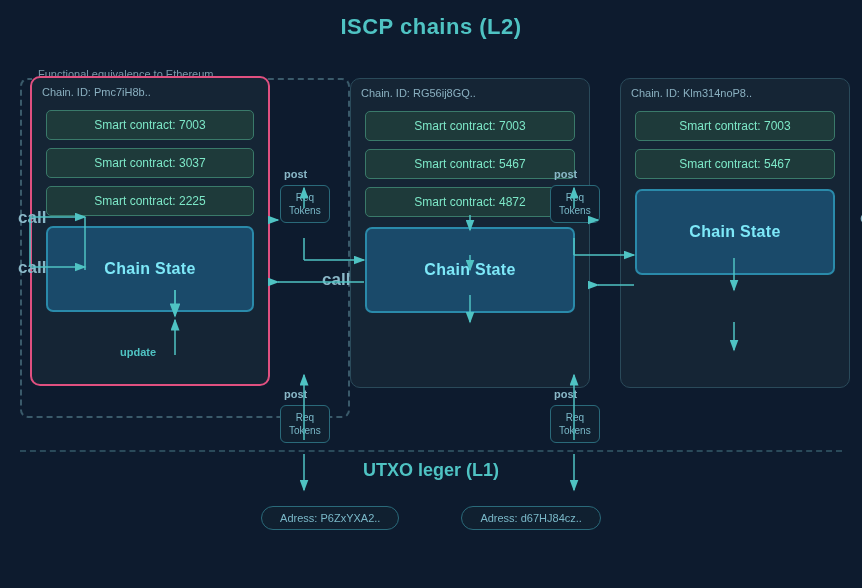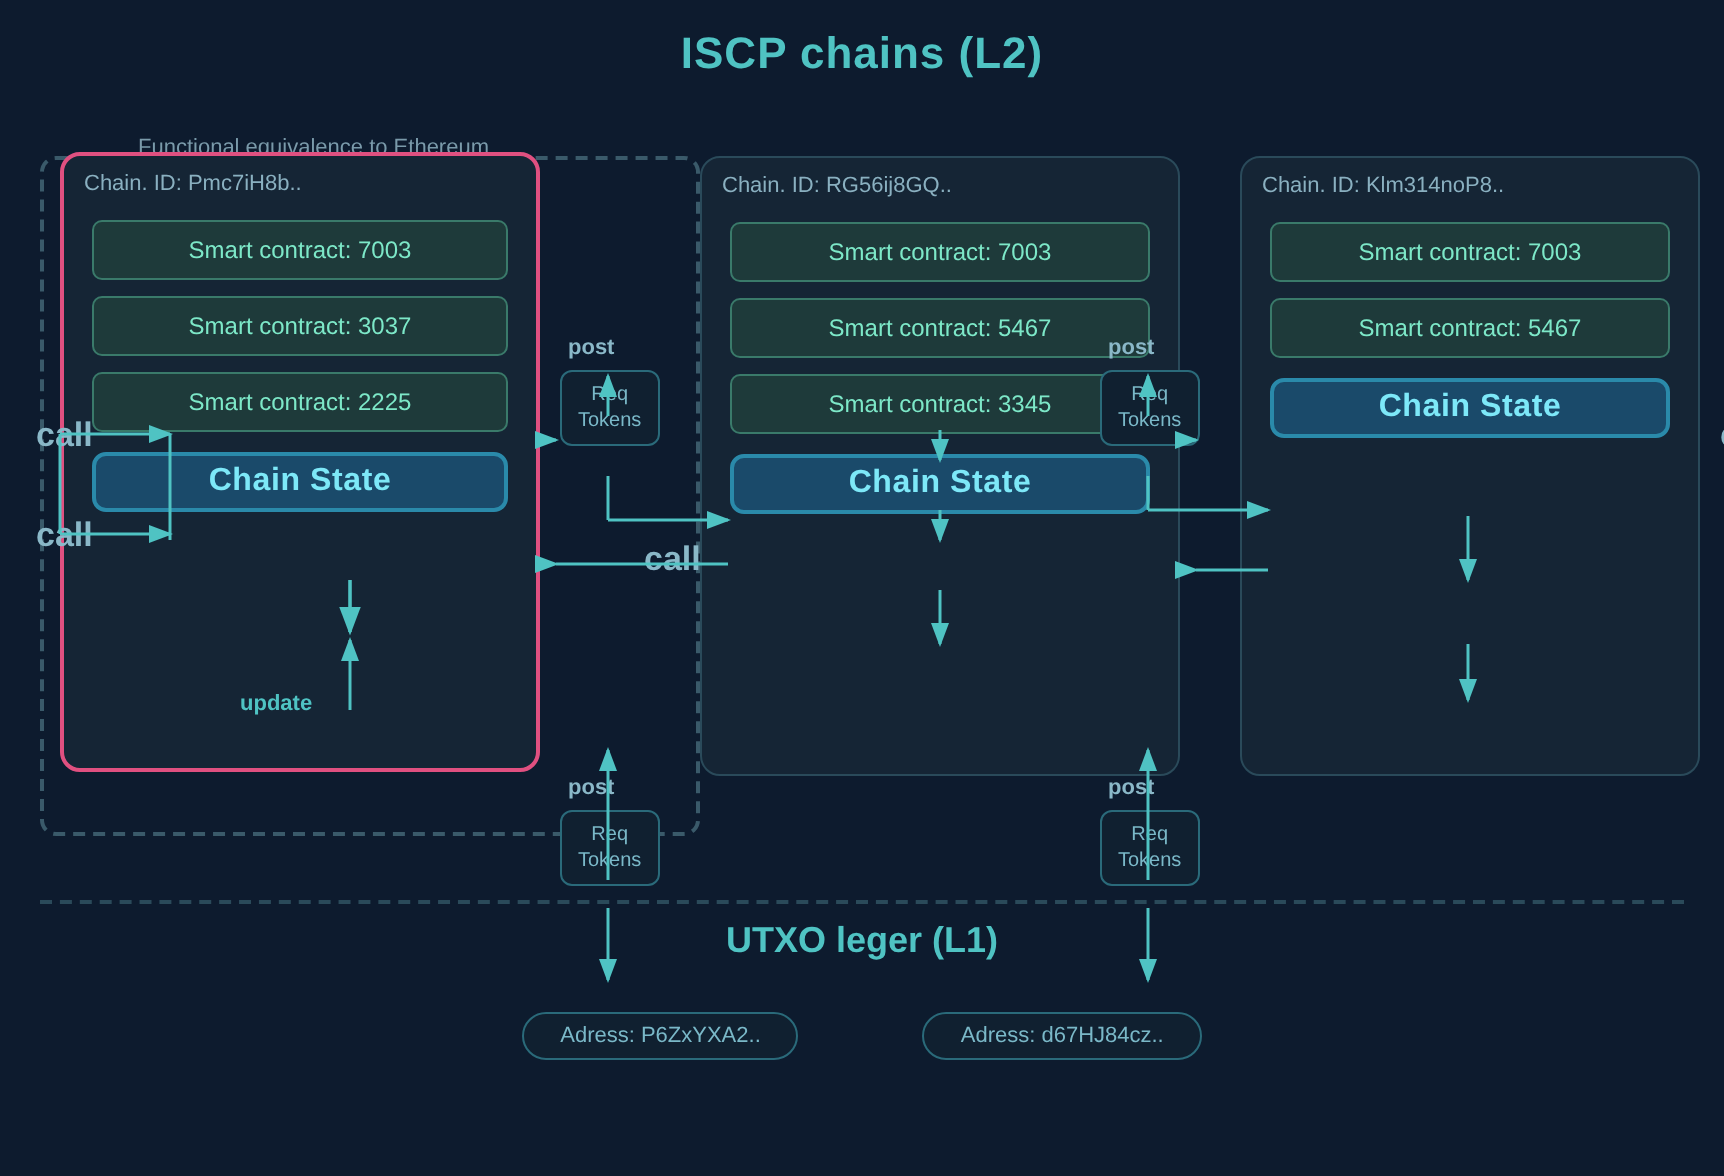--- a/index.html
+++ b/index.html
@@ -41,21 +41,20 @@
       border-radius: 8px;
     }
     .eth-label {
       position: absolute;
       top: -12px;
       left: 10px;
       font-size: 11px;
       color: #7a9aaa;
       background: #0d1b2e;
       padding: 0 6px;
-      margin-left: 31px;
     }
 
     
     .chain-card {
       position: absolute;
       background: #152535;
       border-radius: 10px;
       border: 1.5px solid #2a4a5a;
     }
 
@@ -101,21 +100,21 @@
       color: #7de8c8;
       font-weight: 500;
     }
 
     
     .chain-state-btn {
       display: flex;
       align-items: center;
       justify-content: center;
       margin: 10px 14px 10px;
-      padding: 4px 12px;
+      padding: 32px 12px;
       border-radius: 7px;
       background: #1a4a6a;
       border: 2px solid #2a8aaa;
       font-size: 16px;
       font-weight: 700;
       color: #7de8f8;
       letter-spacing: 0.3px;
     }
 
     
@@ -212,21 +211,21 @@
     <div class="sc-badge">Smart contract: 7003</div>
     <div class="sc-badge">Smart contract: 3037</div>
     <div class="sc-badge">Smart contract: 2225</div>
     <div class="chain-state-btn">Chain State</div>
   </div>
 
   <div class="chain-card card2">
     <div class="chain-id">Chain. ID: RG56ij8GQ..</div>
     <div class="sc-badge">Smart contract: 7003</div>
     <div class="sc-badge">Smart contract: 5467</div>
-    <div class="sc-badge">Smart contract: 3345</div>
+    <div class="sc-badge">Smart contract: 4872</div>
     <div class="chain-state-btn">Chain State</div>
   </div>
 
   <div class="chain-card card3">
     <div class="chain-id">Chain. ID: Klm314noP8..</div>
     <div class="sc-badge">Smart contract: 7003</div>
     <div class="sc-badge">Smart contract: 5467</div>
     <div class="chain-state-btn">Chain State</div>
   </div>
 

